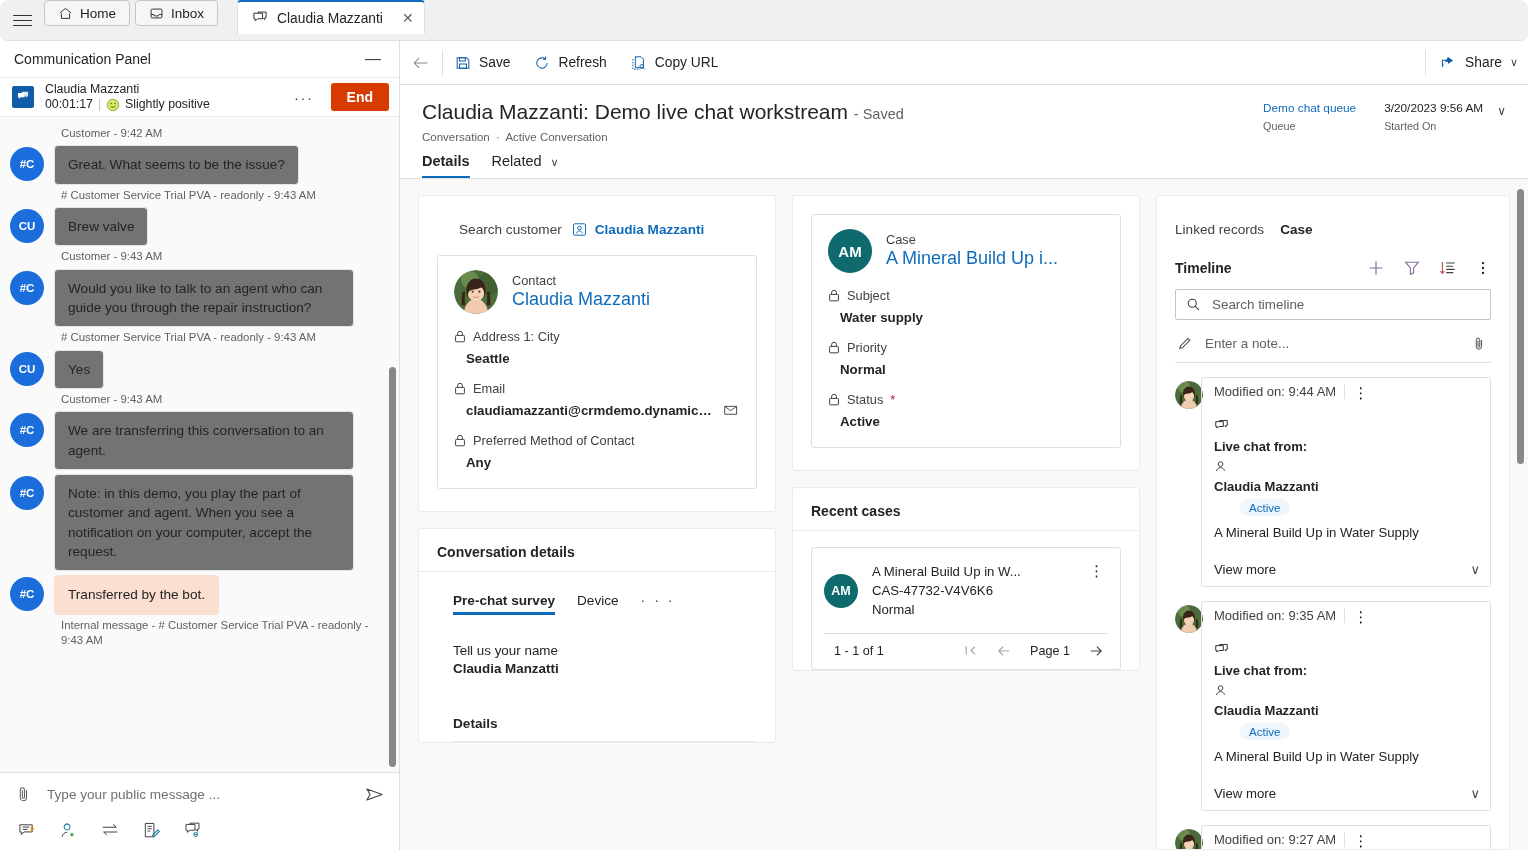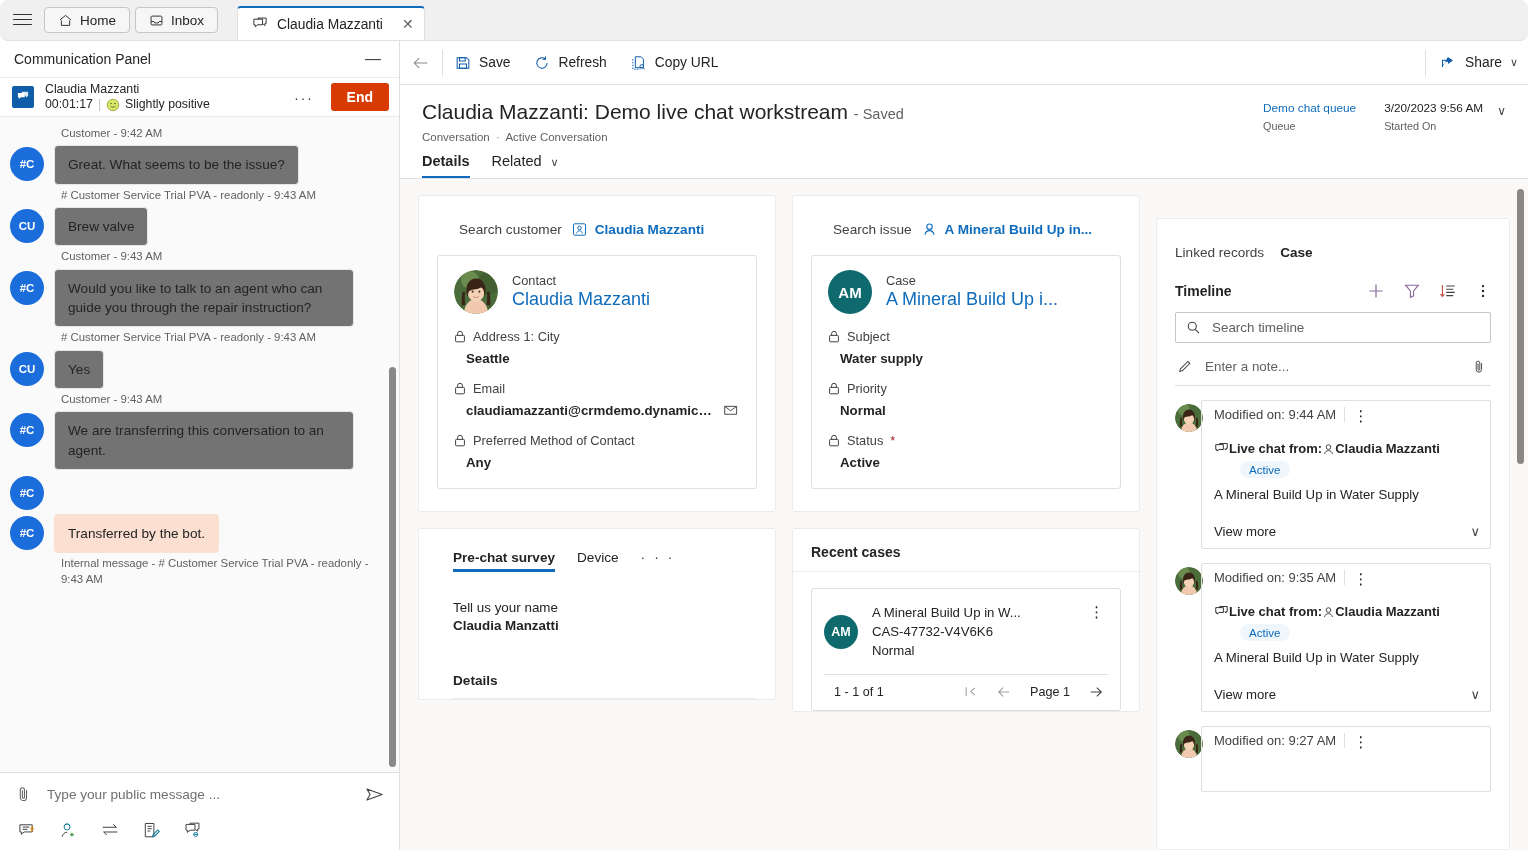--- a/index.html
+++ b/index.html
@@ -6,21 +6,21 @@
   html, body { margin:0; padding:0; }
   body {
     width:1528px; height:850px; overflow:hidden;
     font-family:"Liberation Sans", sans-serif;
     font-size:13px; color:#242424; background:#fff;
   }
   .app { position:relative; width:1528px; height:850px; display:flex; flex-direction:column; }
 
   
   .tabstrip {
-    height:41px; background:#f0f0f0; display:flex; align-items:flex-end;
+    height:41px; background:#f0f0f0; display:flex; 
     border-bottom:1px solid #e1dfdd; flex:0 0 auto; position:relative;border-radius:8px;
   }
   .hamburger { width:44px; height:41px; display:flex; align-items:center; justify-content:center; cursor:pointer; }
   .hamburger .bars { width:19px; }
   .hamburger .bars i { display:block; height:1.6px; background:#323130; margin:3.4px 0; border-radius:1px; }
   .pilltab {
     display:flex; align-items:center; gap:7px; height:26px; padding:0 13px;
     border:1px solid #c8c6c4; border-radius:4px; background:#f6f6f6;
     margin:0 5px 7px 0; font-size:13.5px; color:#242424; cursor:pointer; white-space:nowrap;
   }
@@ -132,21 +132,21 @@
   .tabitem.sel::after { content:""; position:absolute; left:0; right:0; bottom:0; height:2.5px; background:#0f6cbd; }
   .tabitem .chev { margin-left:5px; }
 
   .content {
     flex:1 1 auto; overflow:hidden; background:#faf9f8; padding:16px 18px 0 18px;
     display:flex; gap:16px; min-height:0; position:relative;
   }
   .col { display:flex; flex-direction:column; gap:16px; }
   .col1 { width:358px; flex:0 0 358px; }
   .col2 { width:348px; flex:0 0 348px; }
-  .col3 { flex:1 1 auto; min-width:0;margin-top:23px; }
+  .col3 { flex:1 1 auto; min-width:0; }
   .card { background:#fff; border:1px solid #edebe9; border-radius:3px; }
 
   .searchrow { display:flex; align-items:center; gap:10px; padding:26px 0 0 40px; }
   .searchrow.c2 { padding-left:40px; }
   .srch-label { font-size:13.6px; color:#424242; }
   .srch-val { font-size:13.6px; color:#0f6cbd; font-weight:600; display:flex; align-items:center; gap:8px; cursor:pointer; }
 
   .entitycard { margin:18px 18px 22px 18px; border:1px solid #e1dfdd; border-radius:3px; padding:14px 16px 18px 16px; }
   .ec-head { display:flex; align-items:center; gap:14px; }
   .ec-photo { width:44px; height:44px; border-radius:50%; overflow:hidden; flex:0 0 auto; }
@@ -213,21 +213,21 @@
   }
   .tl-note .np { font-size:13.4px; color:#616161; flex:1 1 auto; }
   .tl-items { padding:0 18px 0 18px; overflow:hidden; flex:1 1 auto; }
   .tl-item { display:flex; gap:0; margin-top:14px; }
   .tl-ava { width:28px; height:28px; border-radius:50%; overflow:hidden; flex:0 0 auto; margin-top:4px; }
   .tl-box { flex:1 1 auto; border:1px solid #e1dfdd; border-radius:2px; margin-left:-2px; min-width:0; }
   .tl-boxhead { display:flex; align-items:flex-start; gap:0; padding:6px 10px 0 12px; }
   .tl-when { font-size:13px; color:#424242; padding-right:8px; border-right:1px solid #e1dfdd; }
   .tl-kebab { color:#242424; font-size:15px; padding:0 8px; cursor:pointer; }
   .tl-body { padding:16px 12px 10px 12px; }
-  .tl-from { font-size:13px; color:#242424; font-weight:600; display:flex; align-items:flex-end; flex-wrap:wrap; }
+  .tl-from { font-size:13px; color:#242424; font-weight:600; display:flex; align-items:flex-start; gap:6px; flex-wrap:wrap;flex-direction:column; }
   .tl-badge {
     display:inline-block; background:#eff6fc; color:#0f6cbd; font-size:11.6px;
     border-radius:9px; padding:2px 9px; margin:5px 0 0 26px;
   }
   .tl-desc { font-size:13.2px; color:#242424; margin-top:9px; }
   .tl-more {
     display:flex; align-items:center; padding:12px 10px 9px 12px;
     font-size:13.2px; color:#242424; cursor:pointer;
   }
   .tl-more .chev { margin-left:auto; color:#424242; font-size:13px; }
@@ -350,20 +350,21 @@
           </div>
           <div class="stamp">Customer - 9:43 AM</div>
 
           <div class="msgrow">
             <div class="avatarc">#C</div>
             <div class="bubble">We are transferring this conversation to an agent.</div>
           </div>
 
           <div class="msgrow">
             <div class="avatarc">#C</div>
+            <div class="bubble">Note: in this demo, you play the part of customer and agent. When you see a notification on your computer, accept the request.</div>
           </div>
 
           <div class="msgrow">
             <div class="avatarc">#C</div>
             <div class="bubble internal">Transferred by the bot.</div>
           </div>
           <div class="stamp">Internal message - # Customer Service Trial PVA - readonly - 9:43 AM</div>
 
         </div>
         <div class="chat-scrollbar"></div>
@@ -607,50 +608,39 @@
                 </span>
                 <span>Preferred Method of Contact</span>
               </div>
               <div class="fieldvalue">
                 <span>Any</span>
               </div>
             </div>
           </div>
 
           <div class="card">
+            <div class="cardtitle">Conversation details</div>
             <div class="cd-tabs">
               <div class="cd-tab sel">
                 <span>Pre-chat survey</span>
               </div>
               <div class="cd-tab">
                 <span>Device</span>
               </div>
               <div class="cd-tab more">· · ·</div>
             </div>
             <div class="cd-q">Tell us your name</div>
             <div class="cd-a">Claudia Manzatti</div>
             <div class="cd-details">Details</div>
           </div>
         </div>
 
         <div class="col col2">
 
           <div class="card">
-            <div class="searchrow c2">
-              <span class="srch-label">Search issue</span>
-              <span class="srch-val">
-                <span class="ico">
-                  <svg width="15" height="15" viewBox="0 0 16 16" fill="none" stroke="#0f6cbd" stroke-width="1.2">
-                    <circle cx="8" cy="5" r="2.9"></circle>
-                    <path d="M3.1 13.4c.7-2.8 2.6-4.2 4.9-4.2s4.2 1.4 4.9 4.2"></path>
-                  </svg>
-                </span>
-                <span>A Mineral Build Up in...</span>
-              </span>
-            </div>
 
             <div class="entitycard">
               <div class="ec-head">
                 <span class="ec-initials">AM</span>
                 <div>
                   <div class="ec-kind">Case</div>
                   <div class="ec-title">A Mineral Build Up i...</div>
                 </div>
               </div>
 

